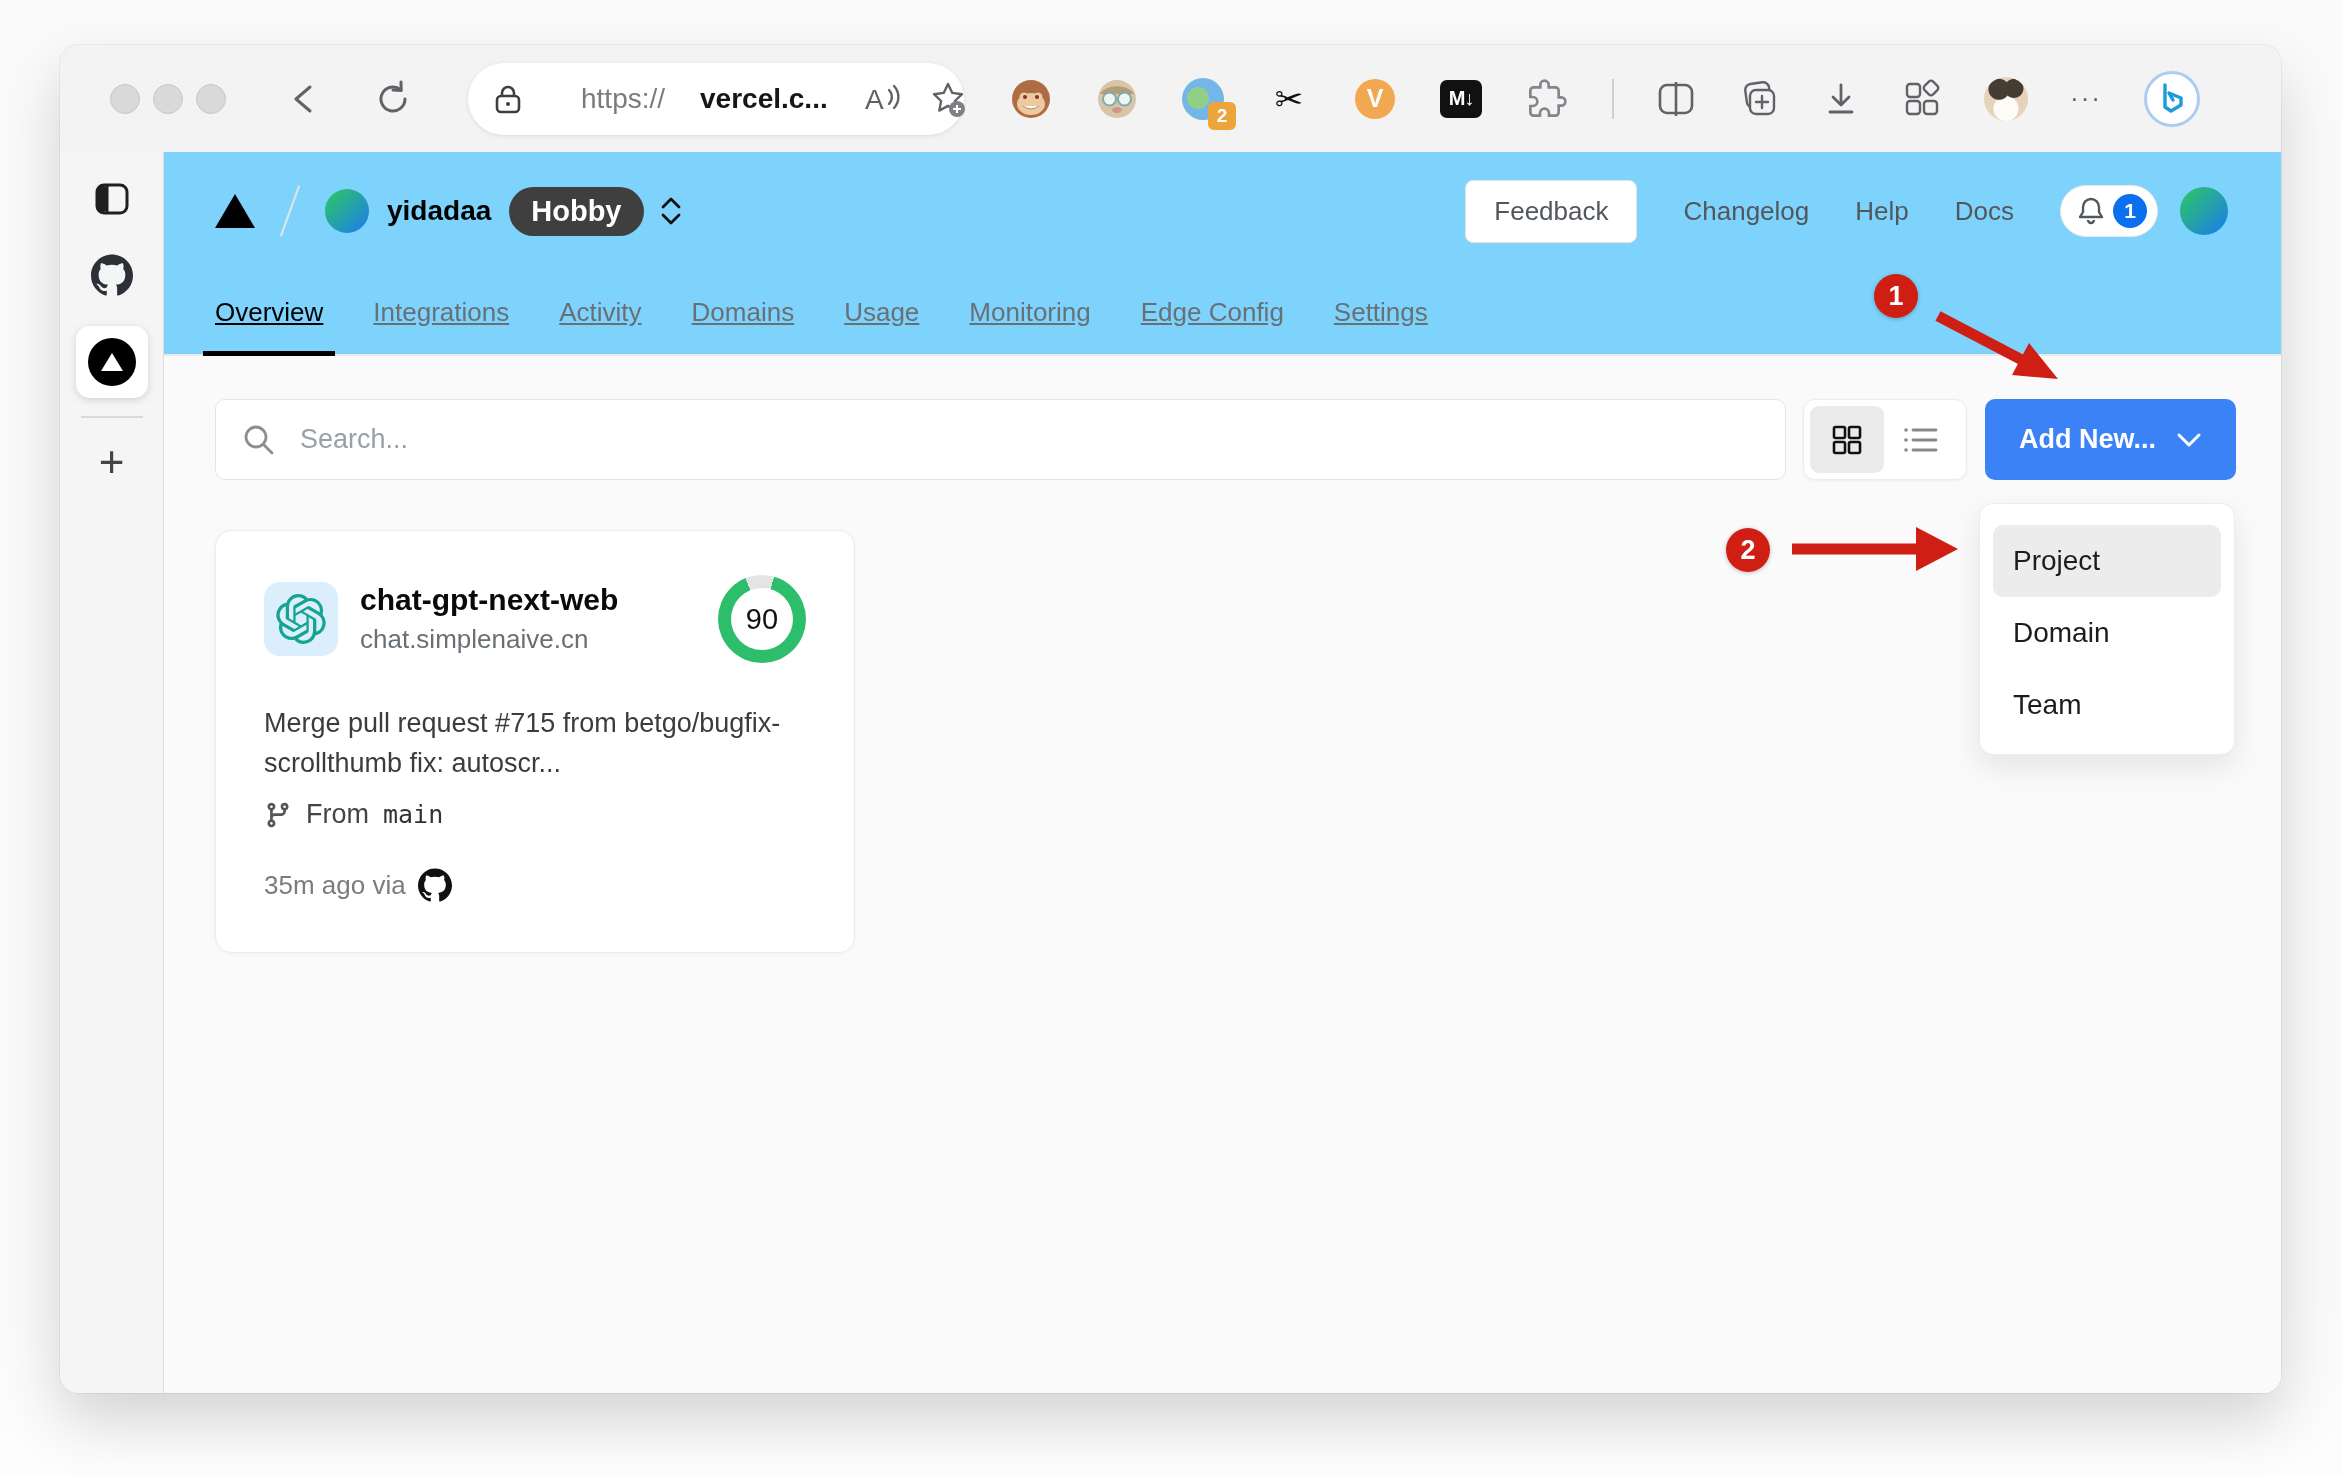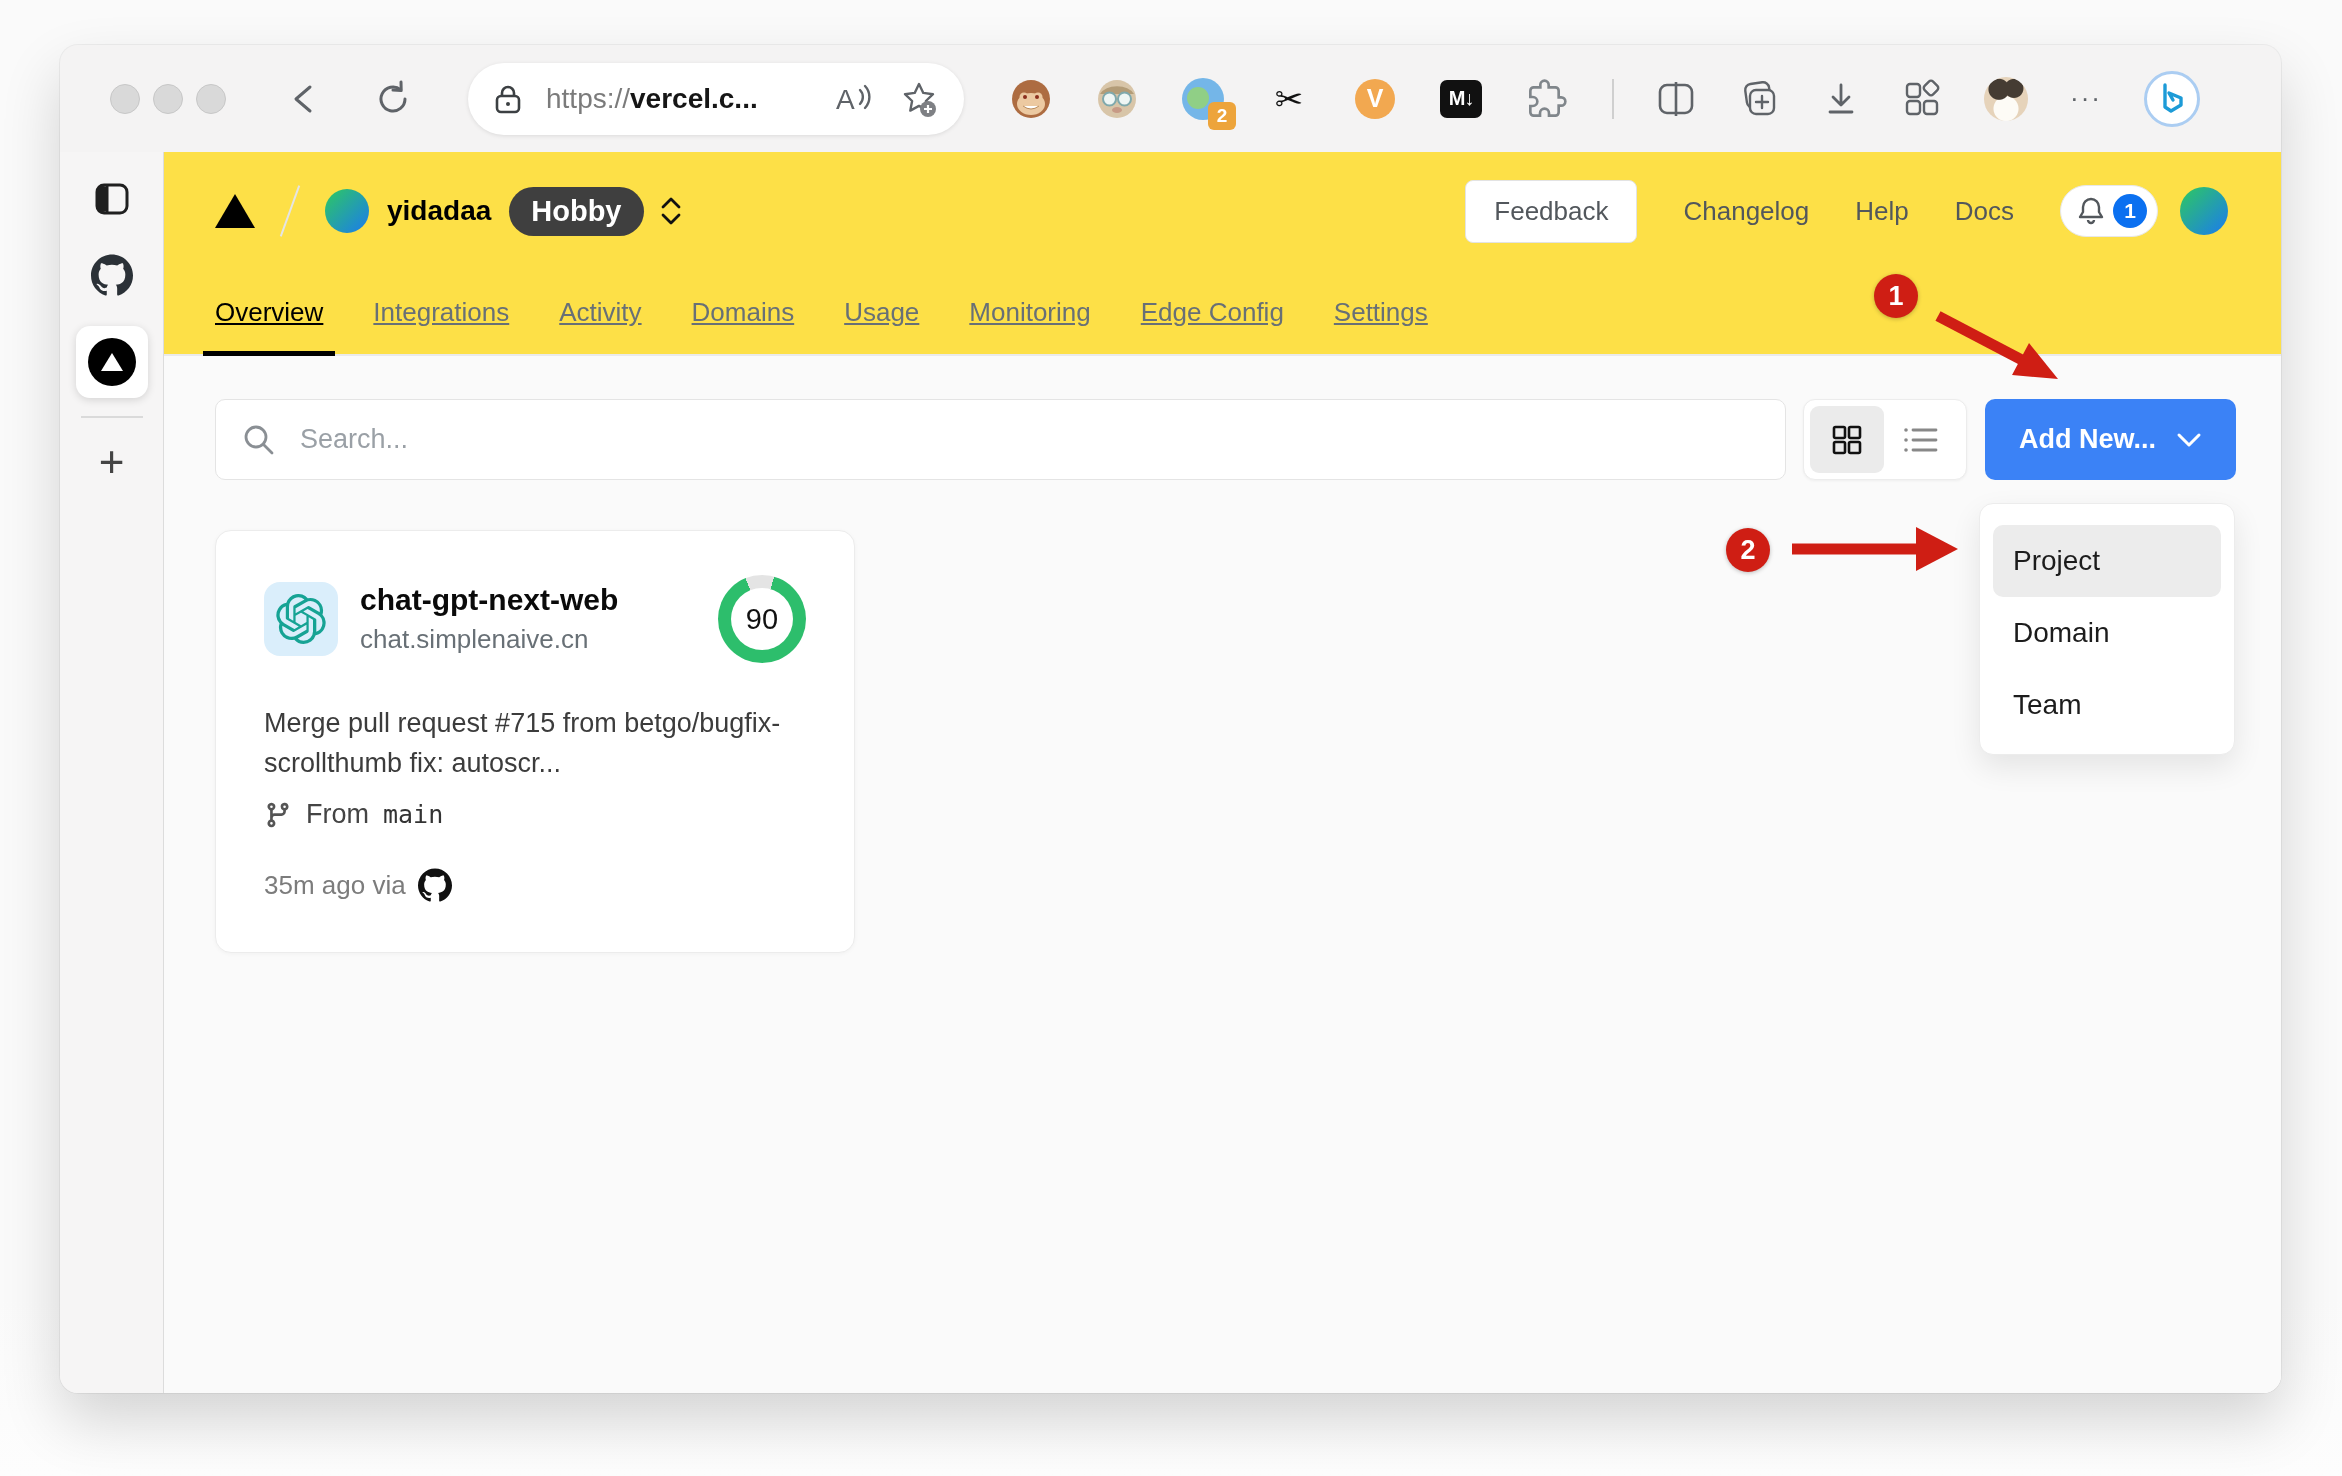--- a/index.html
+++ b/index.html
@@ -9,21 +9,21 @@
          background:linear-gradient(#fafafa 0 88%, #fdfdfd);}
   
   .window{position:absolute;left:60px;top:45px;width:2221px;height:1348px;
           border-radius:18px;background:#f4f3f3;overflow:hidden;
           box-shadow:0 28px 60px rgba(0,0,0,.16), 0 0 0 1px rgba(0,0,0,.05);}
   .toolbar{height:107px;display:flex;align-items:center;padding-left:50px;}
   .lights{display:flex;gap:13px;}
   .light{width:30px;height:30px;border-radius:50%;background:#d9d9d9;border:1px solid #c7c7c7;}
   .navbtn{background:none;border:0;padding:0;margin-left:60px;display:flex;align-items:center;cursor:pointer;}
   .urlbar{margin-left:56px;width:496px;height:72px;border-radius:36px;background:#fff;
-          display:flex;align-items:center;padding:0 26px;box-shadow:0 1px 4px rgba(0,0,0,.10);}
+          display:flex;align-items:center;padding:0 26px;box-shadow:0 1px 4px rgba(0,0,0,.10);gap:35px;}
   .scheme{margin-left:24px;font-size:28px;color:#7b7b7b;}
   .host{font-size:28px;color:#161616;font-weight:600;}
   .url-right{margin-left:auto;display:flex;align-items:center;gap:26px;}
   .exts{display:flex;align-items:center;gap:44px;margin-left:46px;}
   .extic{position:relative;width:42px;height:42px;display:flex;align-items:center;justify-content:center;cursor:pointer;}
   .scis{font-size:34px;color:#111;font-family:"DejaVu Sans",sans-serif;}
   .vext{width:40px;height:40px;border-radius:50%;background:#f2a850;color:#fff;font-weight:700;
         font-size:25px;display:flex;align-items:center;justify-content:center;}
   .mdext{width:42px;height:38px;border-radius:7px;background:#111;color:#fff;font-weight:700;
          font-size:20px;display:flex;align-items:center;justify-content:center;letter-spacing:-1px;}
@@ -47,21 +47,21 @@
          align-items:center;padding-top:30px;background:#f6f5f5;}
   .vt{margin-bottom:0;display:flex;align-items:center;justify-content:center;cursor:pointer;}
   .vt-active{margin-top:30px;width:72px;height:72px;background:#fff;border-radius:14px;
              box-shadow:0 2px 8px rgba(0,0,0,.14);}
   .vcircle{width:48px;height:48px;border-radius:50%;background:#000;display:flex;align-items:center;justify-content:center;}
   .vcircle b{width:0;height:0;border-left:11px solid transparent;border-right:11px solid transparent;border-bottom:18px solid #fff;}
   .vdivider{width:62px;height:2px;background:#dadada;margin-top:18px;}
   .vplus{margin-top:22px;font-size:44px;color:#444;font-weight:300;line-height:1;cursor:pointer;}
   .page{flex:1;background:#fff;display:flex;flex-direction:column;}
   
-  .vheader{position:relative;height:204px;background:#fde047;}
+  .vheader{position:relative;height:204px;background:#7dd3fc;}
   .teamrow{position:absolute;top:24px;left:51px;right:53px;height:70px;display:flex;align-items:center;}
   .tri{width:0;height:0;border-left:20px solid transparent;border-right:20px solid transparent;border-bottom:34px solid #000;}
   .slash{width:2px;height:54px;background:#e4e4e4;transform:rotate(20deg);margin:0 34px;}
   .gavatar{width:44px;height:44px;border-radius:50%;background:linear-gradient(135deg,#2ec95f,#1b7af0);}
   .tname{margin-left:18px;font-size:28px;font-weight:700;color:#000;}
   .hobby{margin-left:18px;background:#3f3f3f;color:#fff;font-size:29px;font-weight:600;
          padding:8px 22px;border-radius:999px;}
   .updown{margin-left:16px;display:flex;flex-direction:column;gap:2px;cursor:pointer;}
   .hspacer{flex:1;}
   .feedback{border:1px solid #e3e3e3;background:#fff;border-radius:8px;color:#52575c;

